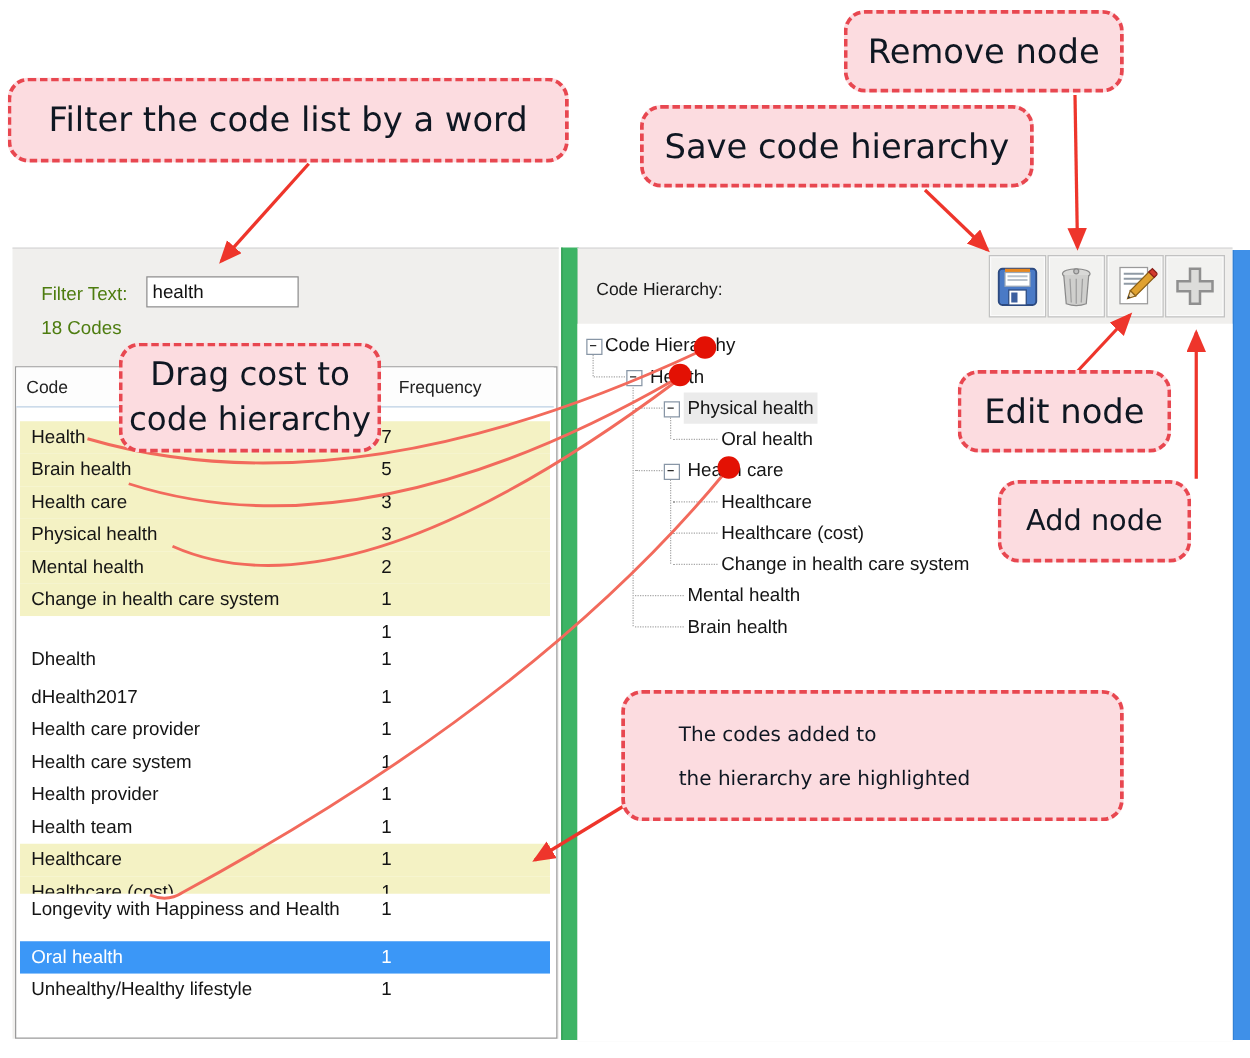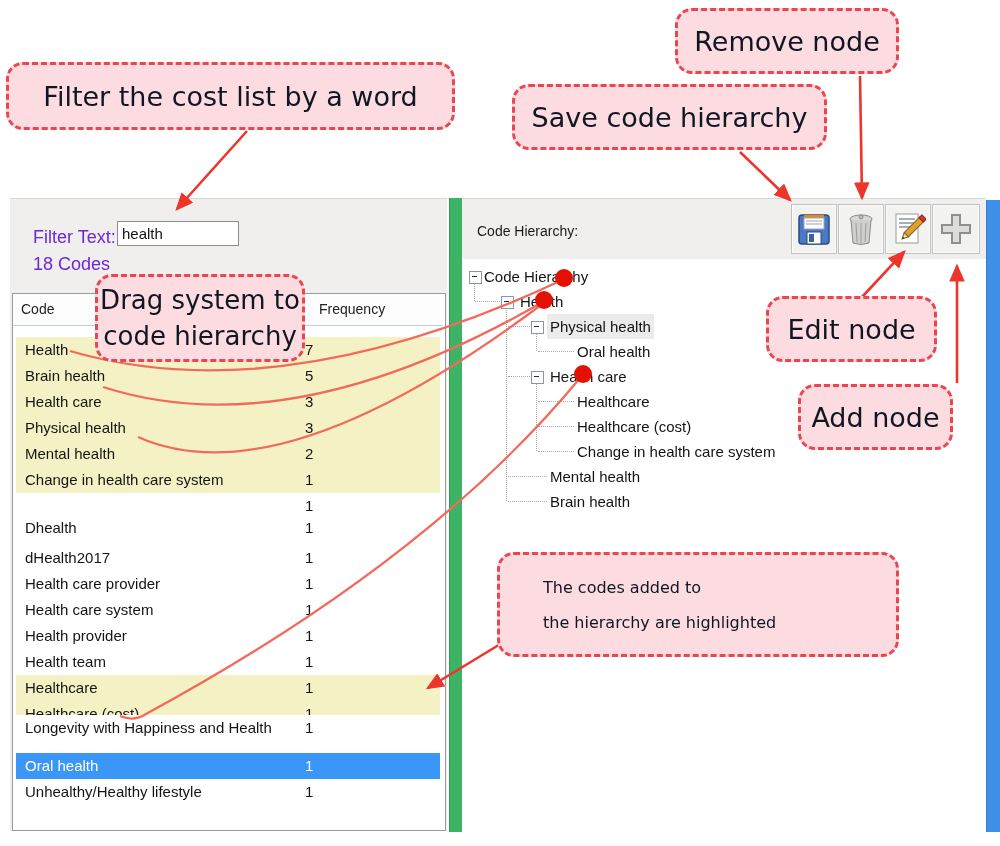--- a/index.html
+++ b/index.html
@@ -5,21 +5,21 @@
   html,body{margin:0;padding:0;background:#ffffff;}
   #page{position:relative;width:1000px;height:846px;background:#ffffff;overflow:hidden;
         font-family:"Liberation Sans",sans-serif;}
   
   .panel{position:absolute;background:#f0efed;}
   #left-panel{left:10px;top:198px;width:437px;height:632px;border-top:1px solid #d8d8d8;}
   #right-panel{left:462px;top:198px;width:524px;height:634px;border-top:1px solid #d8d8d8;}
   #green-splitter{position:absolute;left:449px;top:198px;width:12px;height:634px;background:#3db465;border-left:1px solid #2e9a52;border-right:1px solid #2e9a52;}
   #blue-scrollbar{position:absolute;left:986px;top:200px;width:13px;height:632px;background:#3f90e8;border-left:1px solid #2f7cd0;}
   
-  .flabel{position:absolute;font-size:18px;color:#6d28d9;}
+  .flabel{position:absolute;font-size:15px;color:#4d7c0f;}
   #filter-input{position:absolute;left:117px;top:221px;width:112px;height:23px;border:1px solid #8c8c8c;
                 font-family:"Liberation Sans",sans-serif;font-size:15px;color:#111;padding:0 4px;background:#fff;}
   
   #code-table{position:absolute;left:12px;top:293px;width:432px;height:536px;background:#fff;border:1px solid #9b9b9b;}
   #table-header{position:absolute;left:13px;top:294px;width:430px;height:31px;background:#fdfdfd;
                 border-bottom:1px solid #bccfe4;}
   #table-header .hcell{position:absolute;top:7px;font-size:14px;color:#222;}
   #col-divider{position:absolute;left:296px;top:297px;width:1px;height:25px;background:#dcdcdc;}
   #code-list-rows{position:absolute;left:16px;top:337px;width:424px;height:470px;}
   .lrow{position:absolute;left:0;width:424px;height:26px;background:#ffffff;}
@@ -257,36 +257,36 @@
     <line x1="862" y1="297" x2="904" y2="252" stroke="#ee352b" stroke-width="2.6" marker-end="url(#ah)"></line>
     <line x1="957" y1="383" x2="957" y2="266" stroke="#ee352b" stroke-width="2.6" marker-end="url(#ah)"></line>
     <line x1="502" y1="643" x2="428" y2="688" stroke="#ee352b" stroke-width="2.6" marker-end="url(#ah)"></line>
 
     <circle cx="564" cy="278" r="9" fill="#e31104"></circle>
     <circle cx="544" cy="300" r="9" fill="#e31104"></circle>
     <circle cx="583" cy="374" r="9" fill="#e31104"></circle>
   </svg>
 
   <div class="callout" style="left:6px;top:62px;width:443px;height:62px;align-items:center;font-size:27px;">
-    <div class="cline">Filter the cost list by a word</div>
+    <div class="cline">Filter the code list by a word</div>
   </div>
   <div class="callout" style="left:675px;top:8px;width:218px;height:60px;align-items:center;font-size:27px;">
     <div class="cline">Remove node</div>
   </div>
   <div class="callout" style="left:512px;top:84px;width:309px;height:60px;align-items:center;font-size:27px;">
     <div class="cline">Save code hierarchy</div>
   </div>
   <div class="callout" style="left:95px;top:274px;width:204px;height:82px;align-items:center;font-size:26px;line-height:36px;">
-    <div class="cline">Drag system to</div>
+    <div class="cline">Drag cost to</div>
     <div class="cline">code hierarchy</div>
   </div>
   <div class="callout" style="left:766px;top:296px;width:165px;height:60px;align-items:center;font-size:27px;">
     <div class="cline">Edit node</div>
   </div>
-  <div class="callout" style="left:798px;top:384px;width:149px;height:60px;align-items:center;font-size:27px;">
+  <div class="callout" style="left:798px;top:384px;width:149px;height:60px;align-items:center;font-size:23px;">
     <div class="cline">Add node</div>
   </div>
   <div class="callout" style="left:497px;top:552px;width:396px;height:99px;padding-left:0;font-size:16px;line-height:35px;">
     <div class="cline" style="margin-left:43px;">The codes added to</div>
     <div class="cline" style="margin-left:43px;">the hierarchy are highlighted</div>
   </div>
 
 </div>
 
 </body></html>

